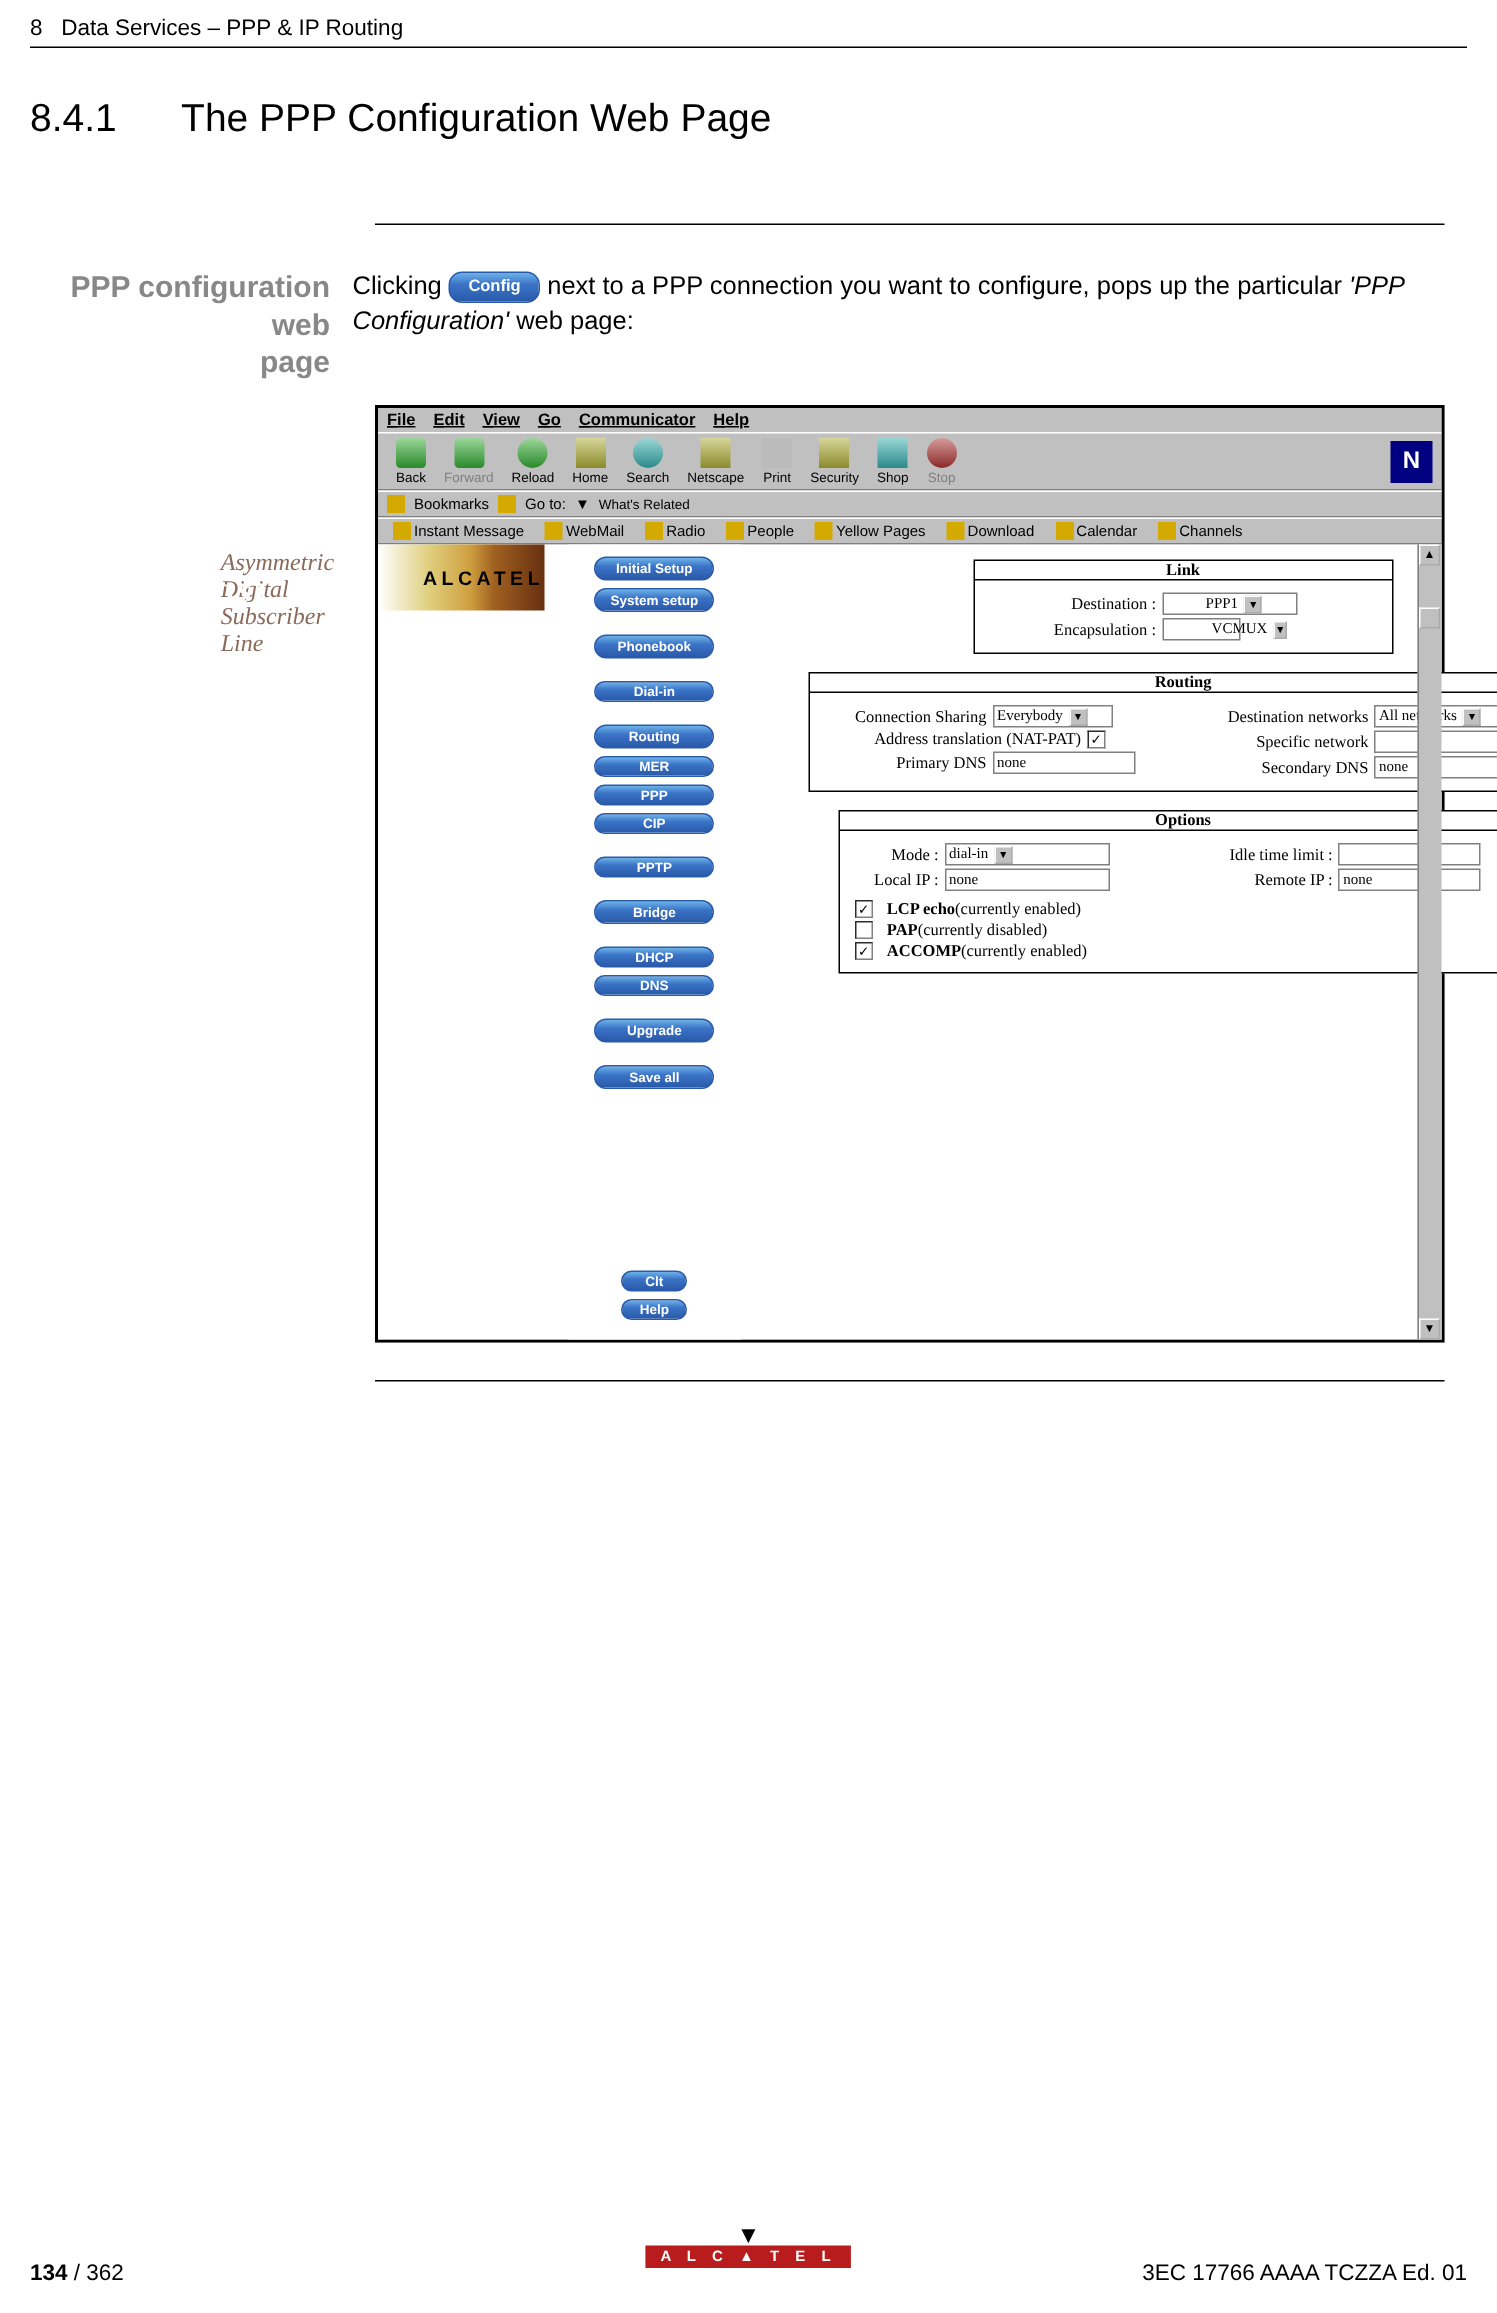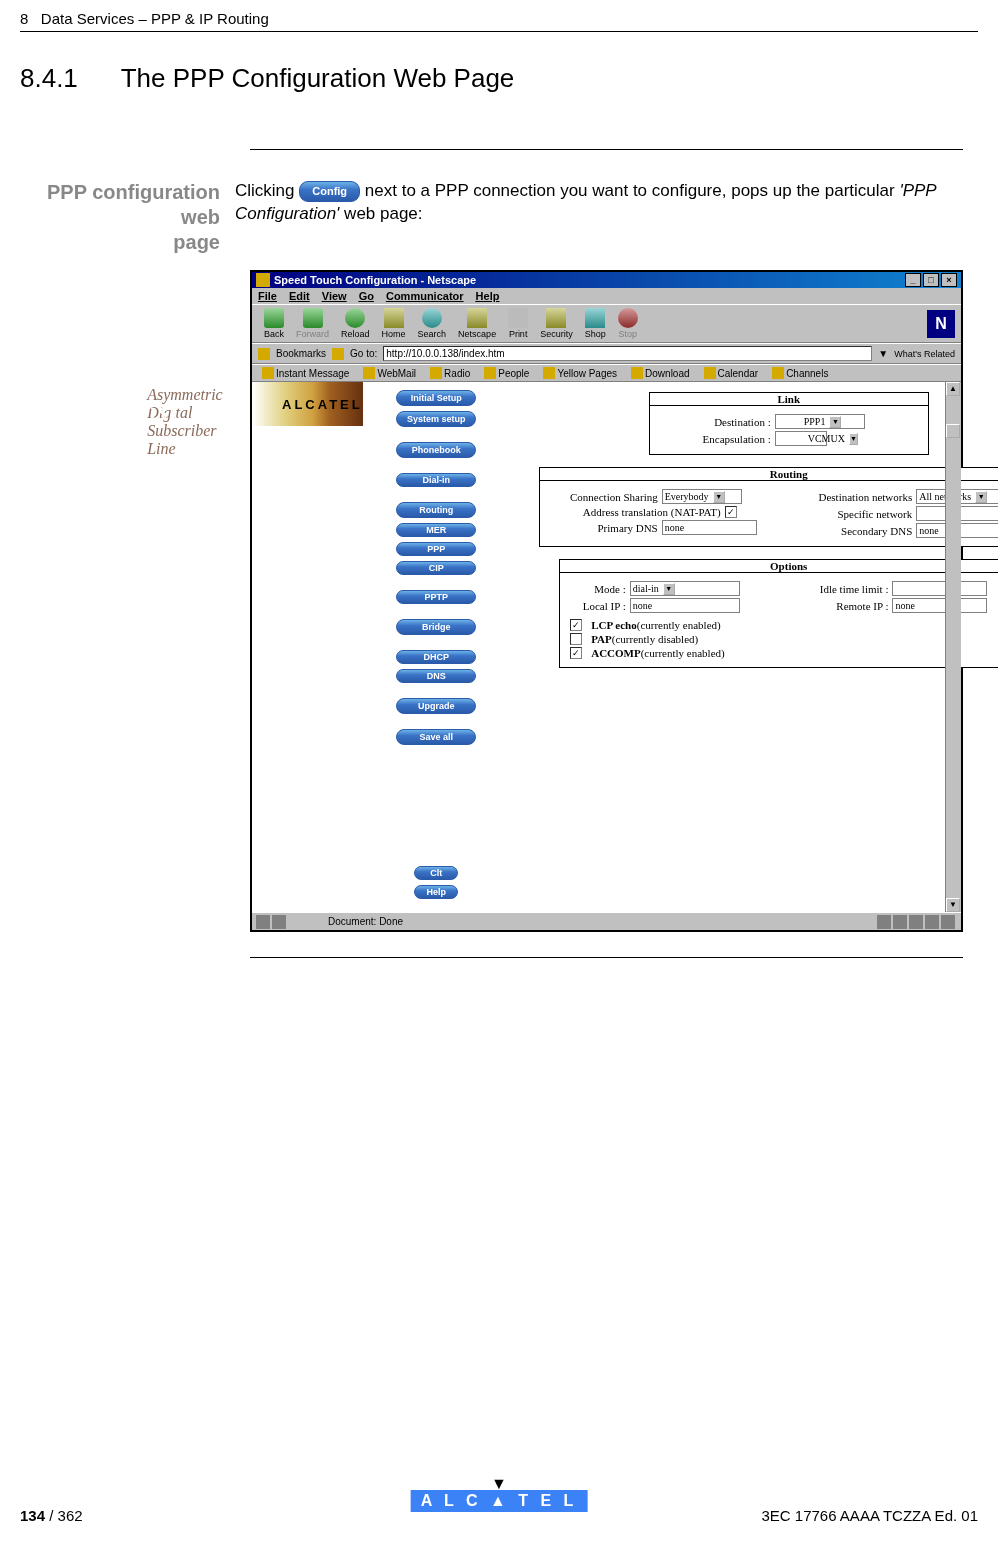--- a/index.html
+++ b/index.html
@@ -212,23 +212,23 @@
       display: flex; align-items: center; justify-content: space-between;
       font-size: 15px;
     }
     .footer-logo {
       position: absolute; left: 50%; transform: translateX(-50%);
       bottom: 12px;
       text-align: center;
     }
     .tri { font-size: 16px; line-height: 12px; }
     .alcatel-bar {
-      background: #3b82f6; color: #fff;
+      background: #b91c1c; color: #fff;
       font-weight: bold; letter-spacing: 4px;
-      padding: 2px 10px; font-size: 16px;
+      padding: 2px 10px; font-size: 10px;
     }
   </style>
 </head>
 <body>
 
 <div class="page-header">
   <span>8</span>&nbsp;&nbsp;
   <span>Data Services – PPP &amp; IP Routing</span>
   <hr>
 </div>
@@ -248,28 +248,20 @@
   <div class="body-text">
     <span>Clicking </span>
     <span class="config-btn">Config</span>
     <span> next to a PPP connection you want to configure, pops up the particular </span><i>'PPP Configuration'</i><span> web page:</span>
   </div>
 </div>
 
 <div class="screenshot-wrap">
   <div class="browser">
 
-    <div class="titlebar">
-      <span class="tbicon"></span>
-      <span>Speed Touch Configuration - Netscape</span>
-      <span class="spacer"></span>
-      <span class="winbtn">_</span>
-      <span class="winbtn">□</span>
-      <span class="winbtn">×</span>
-    </div>
 
     <div class="menubar">
       <span>File</span>
       <span>Edit</span>
       <span>View</span>
       <span>Go</span>
       <span>Communicator</span>
       <span>Help</span>
     </div>
 
@@ -315,21 +307,20 @@
           <span>Stop</span>
         </div>
         <div class="n-logo">N</div>
       </div>
 
     <div class="locbar">
       <span class="bkicn"></span>
       <span>Bookmarks</span>
       <span class="bkicn"></span>
       <span>Go to:</span>
-      <input type="text" value="http://10.0.0.138/index.htm" style="">
       <span>▼</span>
       <span style="font-size:9px;">What's Related</span>
     </div>
 
     <div class="linksbar" id="linksbar">
         <span class="lnk"><span class="bkicn"></span>Instant Message</span>
         <span class="lnk"><span class="bkicn"></span>WebMail</span>
         <span class="lnk"><span class="bkicn"></span>Radio</span>
         <span class="lnk"><span class="bkicn"></span>People</span>
         <span class="lnk"><span class="bkicn"></span>Yellow Pages</span>
@@ -491,31 +482,20 @@
           </div>
         </div>
       </div>
       <div class="scrollbar">
         <div class="btn-up">▲</div>
         <div class="thumb"></div>
         <div class="btn-down">▼</div>
       </div>
     </div>
 
-    <div class="statusbar">
-      <span class="sicn"></span>
-      <span class="sicn"></span>
-      <span style="margin-left:40px;">Document: Done</span>
-      <span class="spacer"></span>
-      <span class="sicn"></span>
-      <span class="sicn"></span>
-      <span class="sicn"></span>
-      <span class="sicn"></span>
-      <span class="sicn"></span>
-    </div>
   </div>
 </div>
 
 <hr class="bottom-hr">
 
 <div class="footer">
   <div class="footer-logo">
     <div class="tri">▼</div>
     <div class="alcatel-bar">A L C ▲ T E L</div>
   </div>

